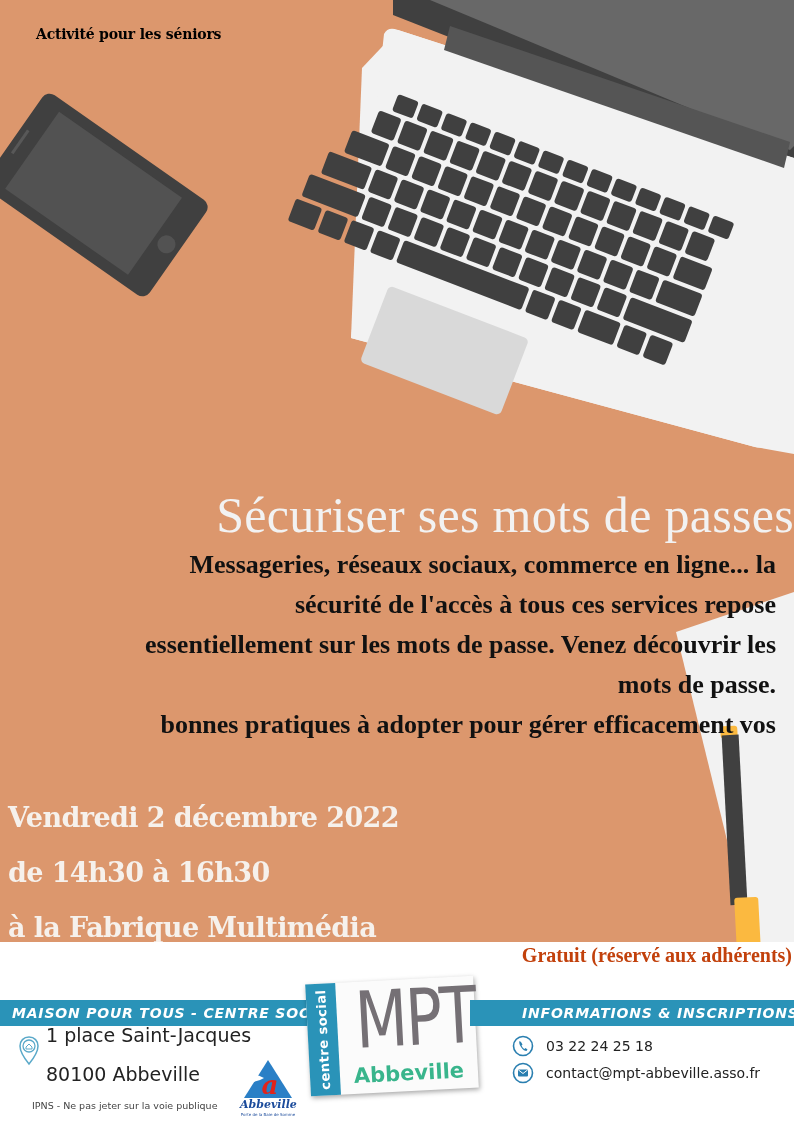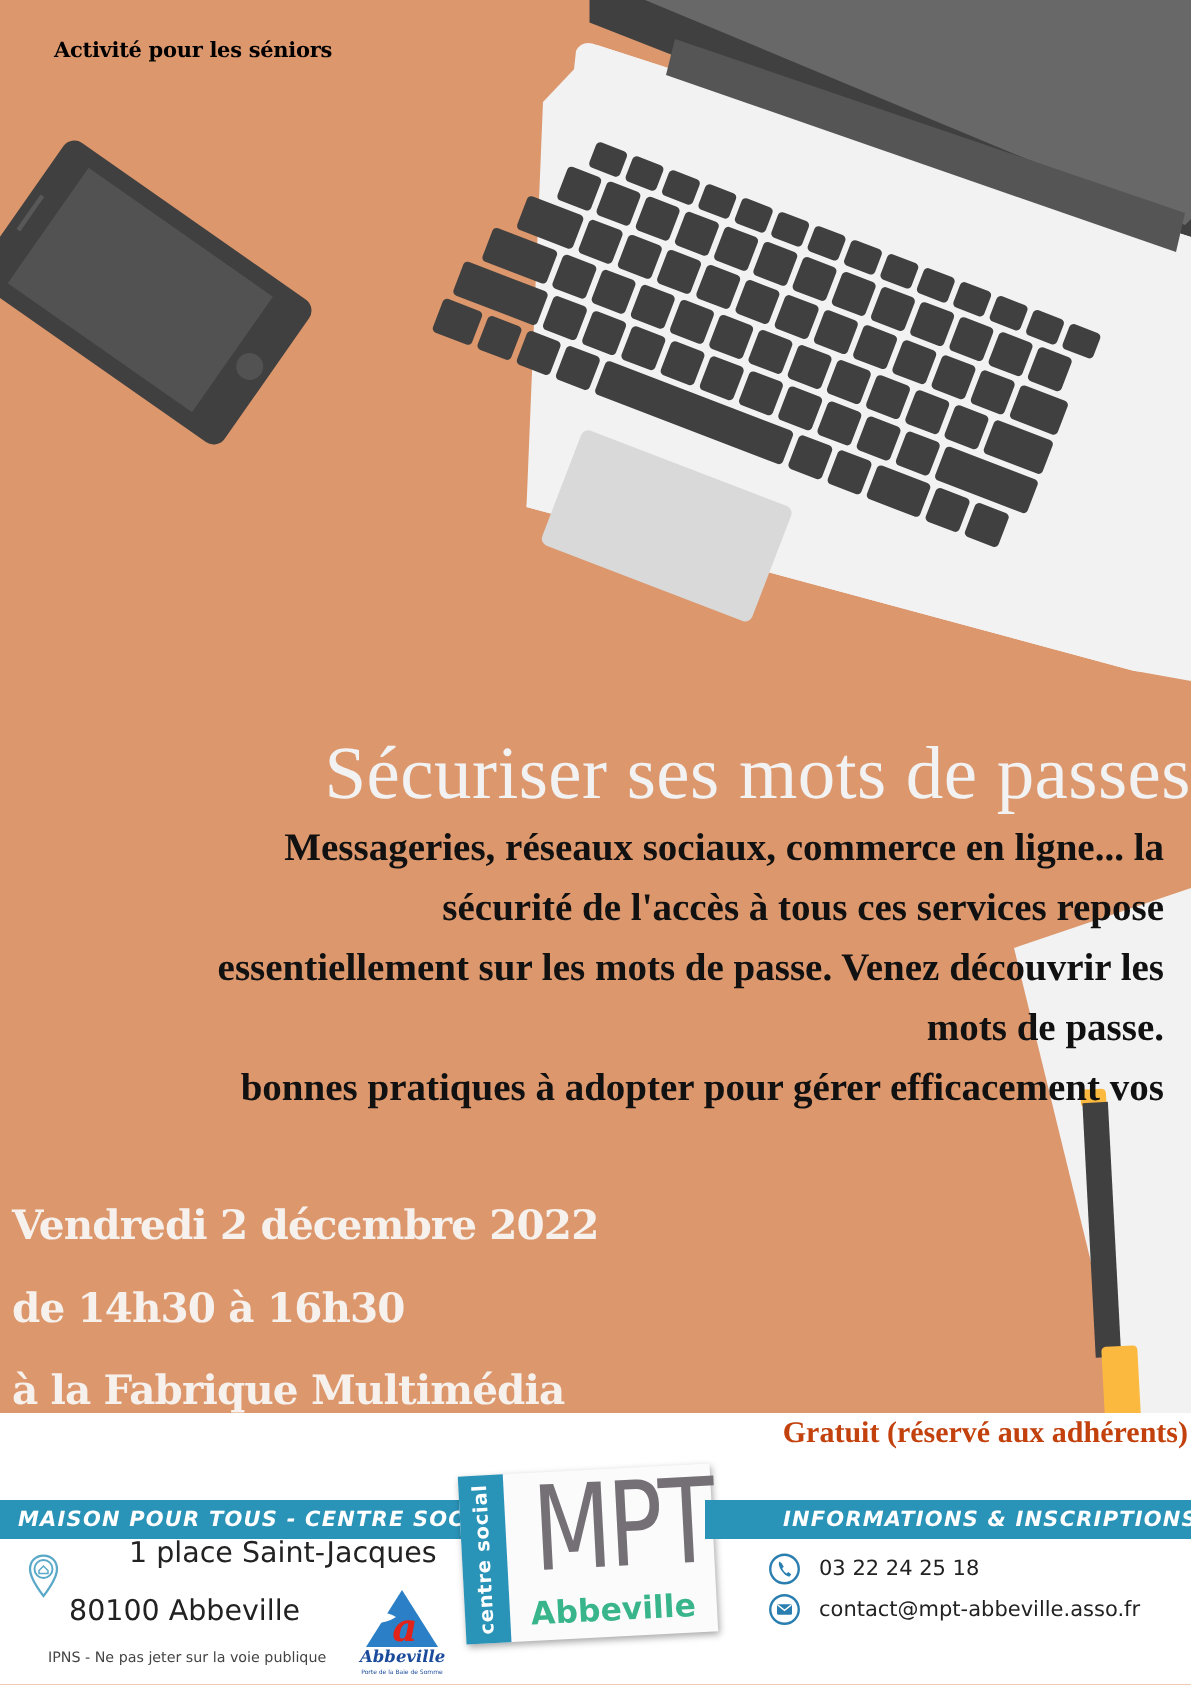--- a/index.html
+++ b/index.html
@@ -17,21 +17,21 @@
   .event { position: absolute; left: 8px; top: 790px; color: #f6f1ec; font-family: "DejaVu Serif", serif; font-weight: bold; font-size: 27px; line-height: 55px; letter-spacing: -0.6px; }
   .event div { white-space: nowrap; }
 
   .price { position: absolute; right: 2px; top: 944px; color: #c2410c; font-family: "Liberation Serif", serif; font-weight: bold; font-size: 20px; white-space: nowrap; }
 
   .banner { position: absolute; height: 26px; background: #2a93b8; color: #fff; font-family: "DejaVu Sans", sans-serif; font-weight: bold; font-style: italic; font-size: 14px; line-height: 26px; letter-spacing: 0.8px; white-space: nowrap; }
   .banner-left { left: 0; top: 1000px; width: 308px; padding-left: 12px; box-sizing: border-box; }
   .banner-right { left: 470px; top: 1000px; width: 324px; padding-left: 52px; box-sizing: border-box; }
 
   .addr { position: absolute; left: 46px; font-family: "DejaVu Sans", sans-serif; font-size: 19px; color: #222; white-space: nowrap; }
-  .addr1 { top: 1024px; margin-left: 40px; }
+  .addr1 { top: 1024px; }
   .addr2 { top: 1063px; }
   .pin { position: absolute; left: 18px; top: 1036px; width: 22px; height: 30px; }
   .ipns { position: absolute; left: 32px; top: 1100px; font-family: "DejaVu Sans", sans-serif; font-size: 9.5px; color: #444; white-space: nowrap; }
 
   .city-logo { position: absolute; left: 240px; top: 1058px; width: 56px; height: 62px; }
   .city-logo .name { position: absolute; left: 0; top: 40px; width: 56px; text-align: center; font-family: "DejaVu Serif", serif; font-style: italic; font-weight: bold; font-size: 11px; color: #1b4b9b; }
   .city-logo .sub { position: absolute; left: 0; top: 54px; width: 56px; text-align: center; font-size: 4px; color: #1b4b9b; font-family: "DejaVu Sans", sans-serif; }
 
   .mpt-logo { position: absolute; left: 308px; top: 980px; width: 168px; height: 112px; transform: rotate(-3deg); background: #fbfbfb; box-shadow: 1px 2px 5px rgba(0,0,0,0.35); }
   .mpt-strip { position: absolute; left: 0; top: 0; width: 30px; height: 112px; background: #2a93b8; }

